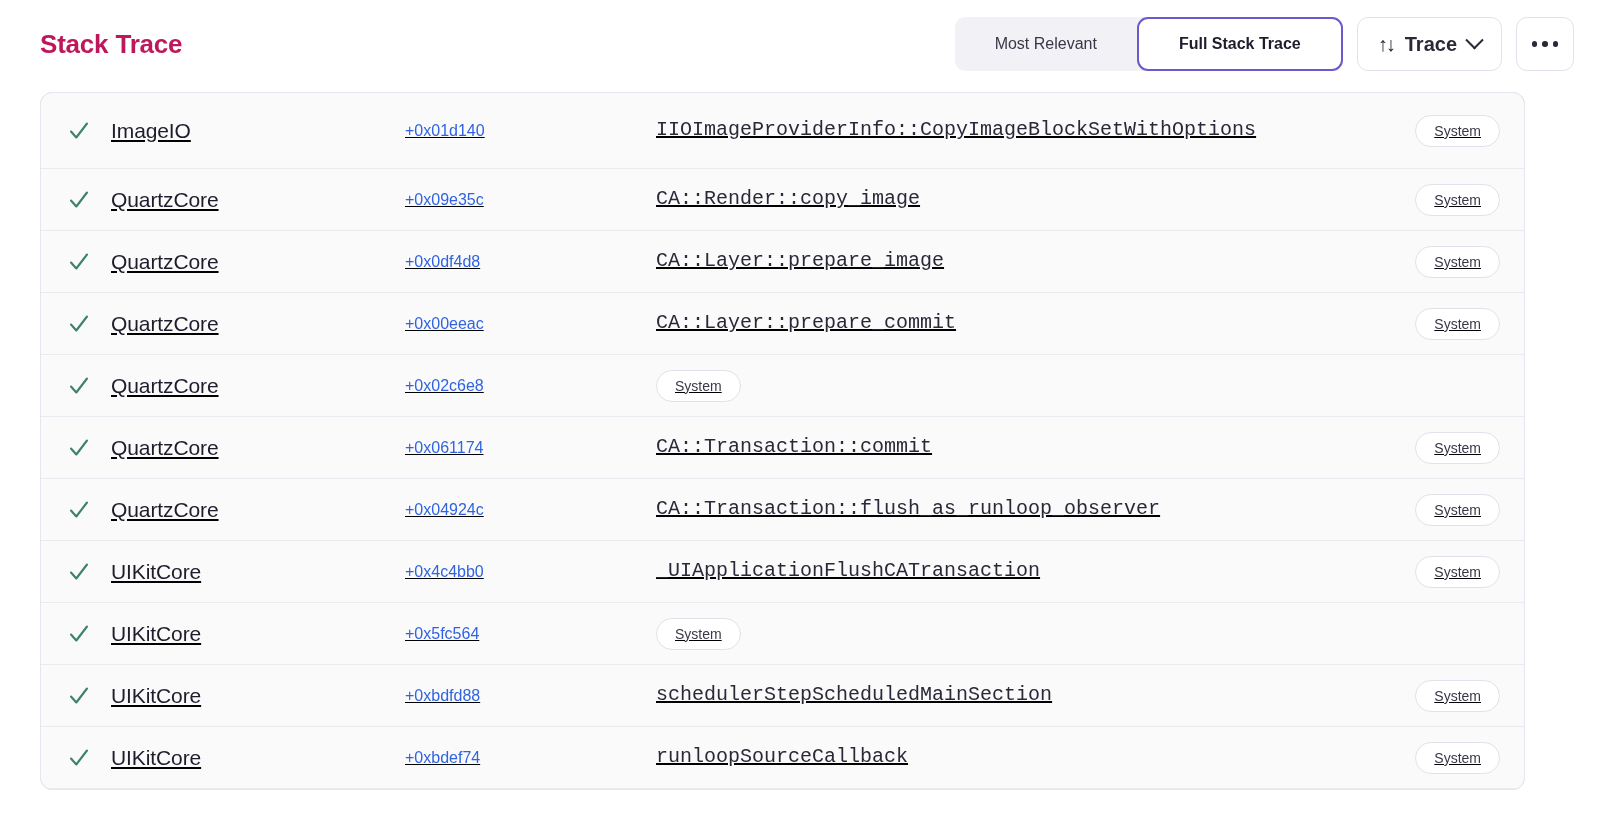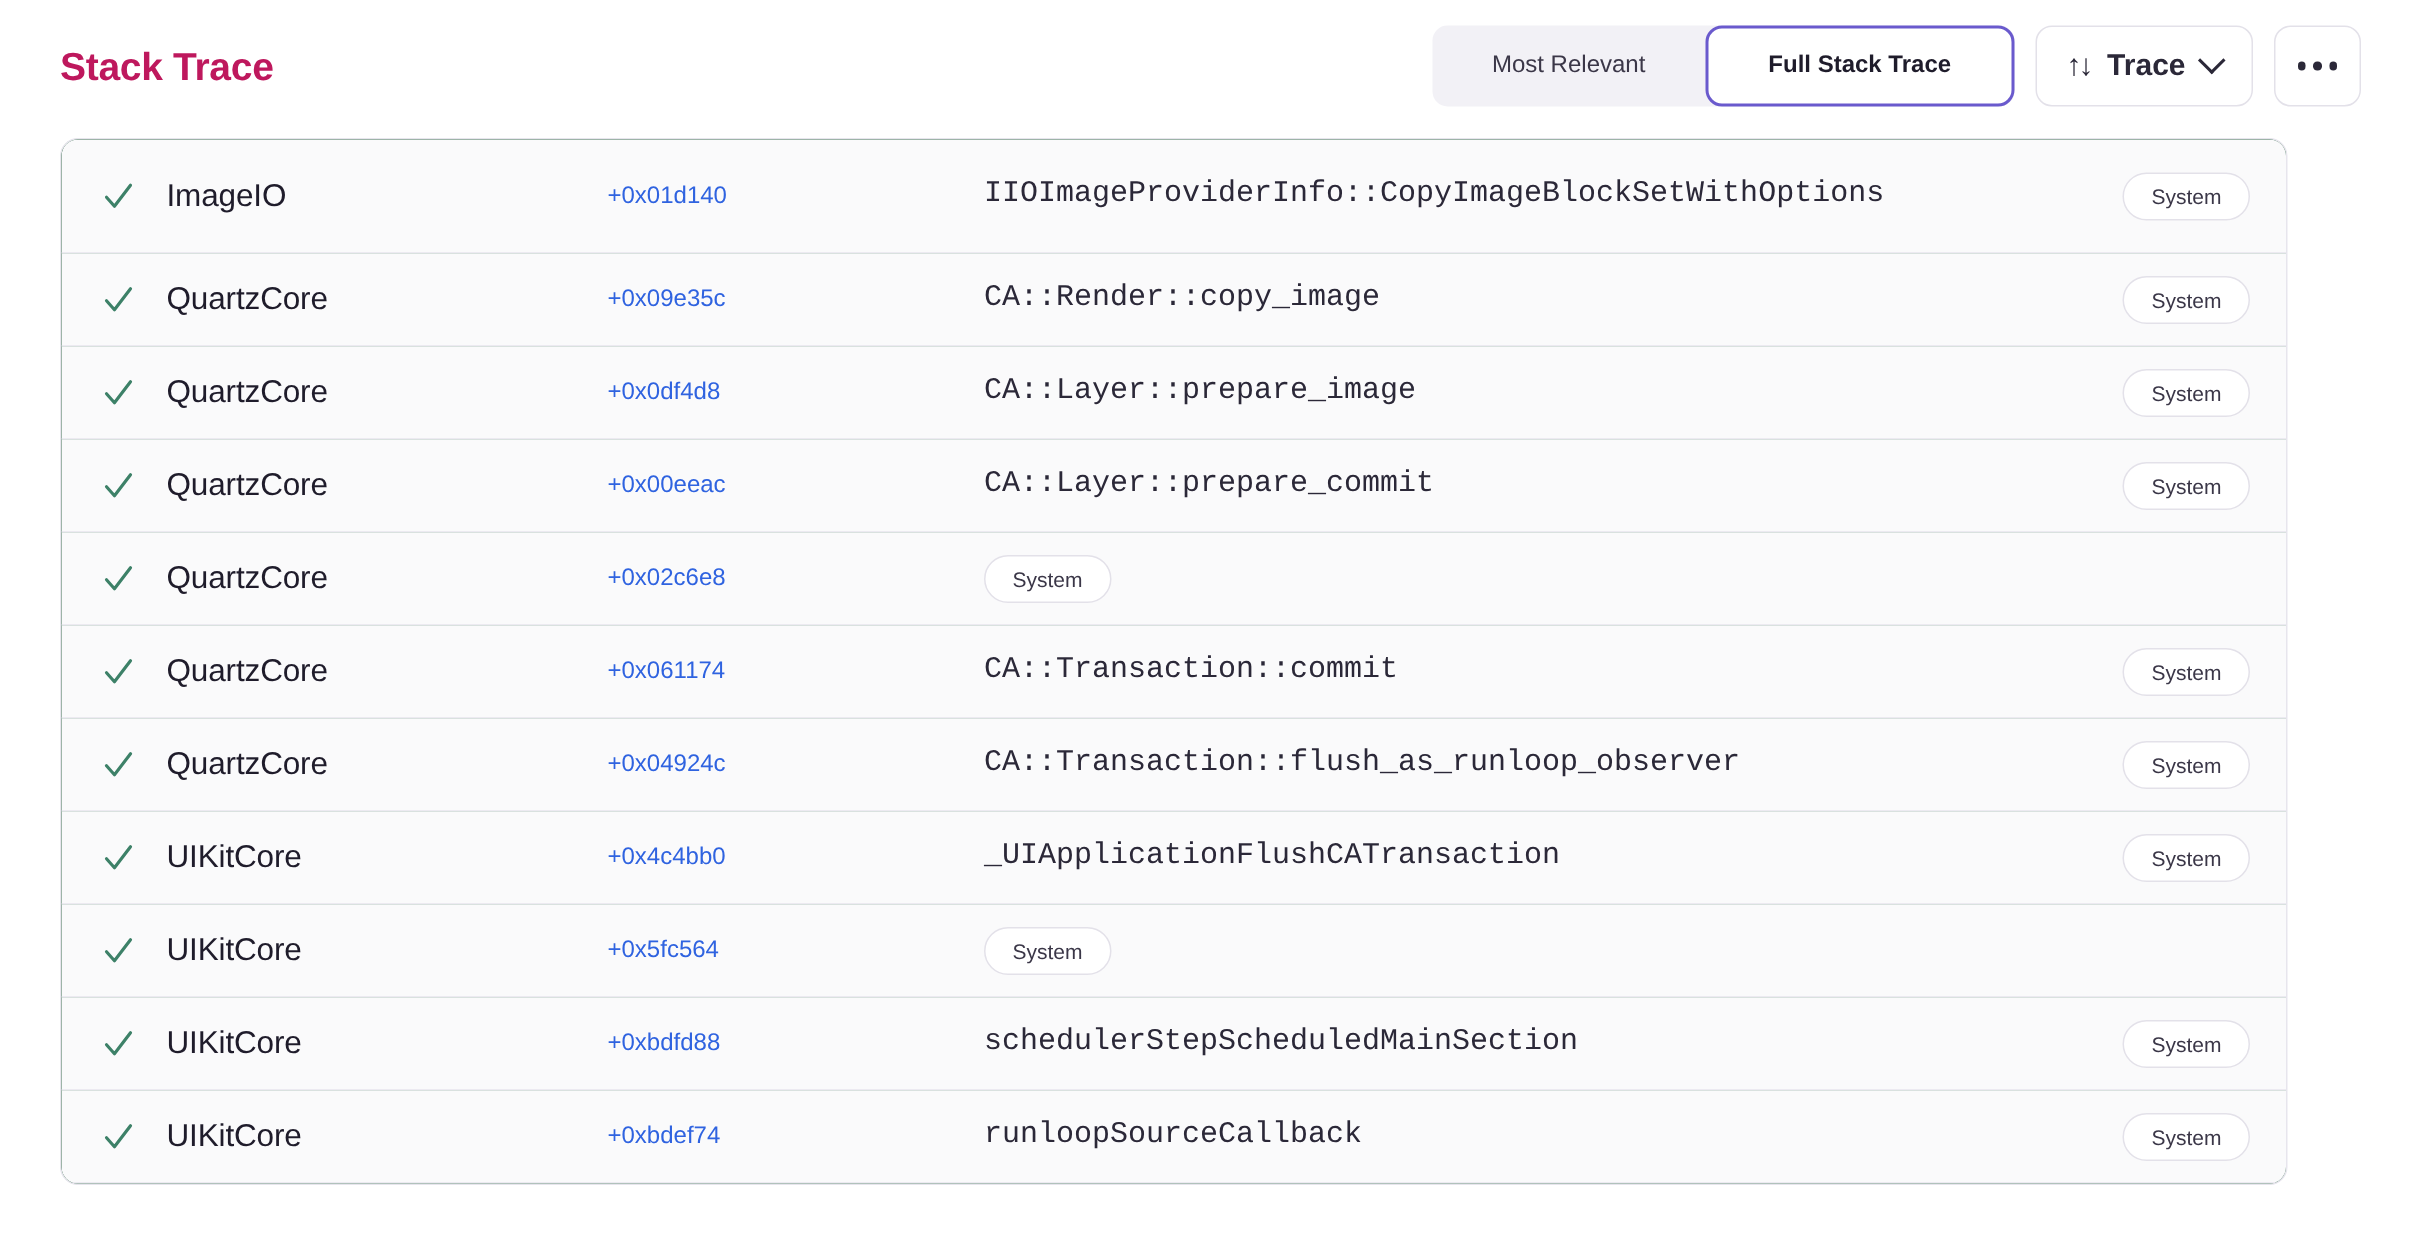--- a/index.html
+++ b/index.html
@@ -131,23 +131,24 @@
     border-radius: 50%;
     background: #2b2838;
     display: block;
   }
 
   
   .trace-table {
     margin-top: 4px;
     border: 1.4px solid #e7e5ed;
     border-radius: 12px;
-    background: #14532d;
+    background: #f9a8d4;
     overflow: hidden;
     width: 1485px;
+    text-decoration: underline;
   }
 
   .trace-row {
     display: flex;
     align-items: center;
     min-height: 62px;
     padding: 0 24px 0 26px;
     border-bottom: 1.4px solid #eceaf1;
     background: #fafafb;
   }

